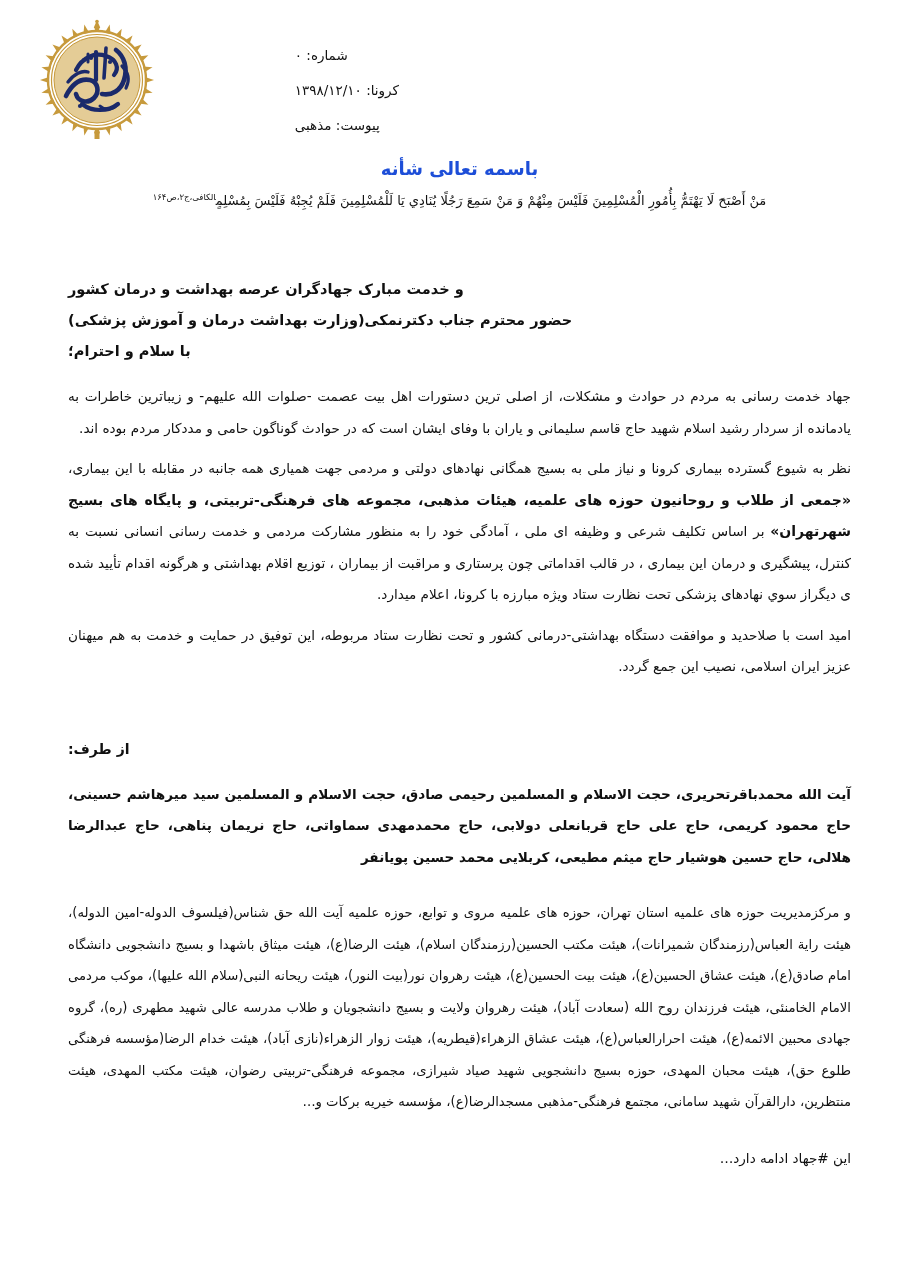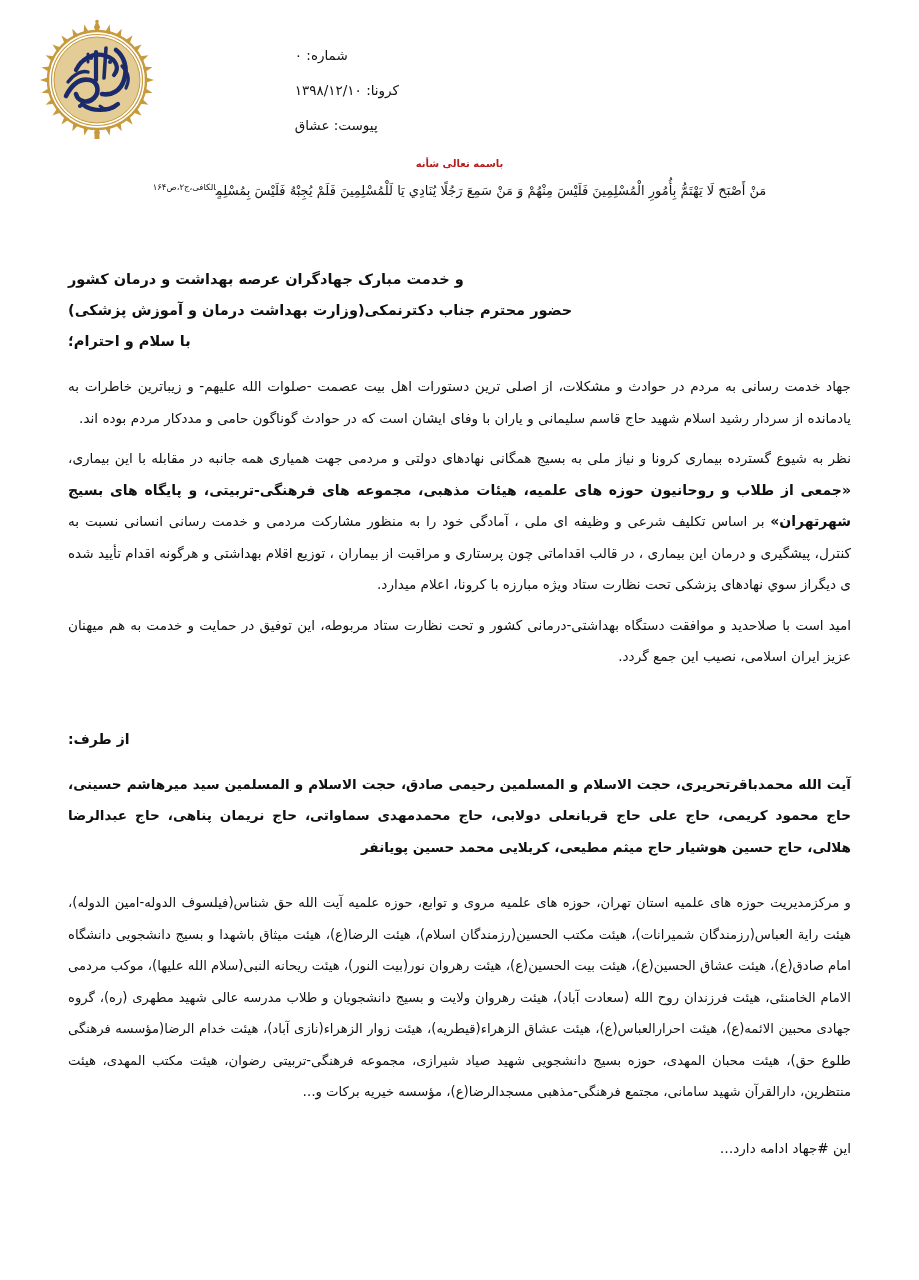--- a/index.html
+++ b/index.html
@@ -55,25 +55,25 @@
     top: 18px;
     left: 38px;
     width: 118px;
     height: 124px;
   }
   .logo-wrap svg { display: block; }
 
   
   .bismillah {
     text-align: center;
-    font-size: 10px;
+    font-size: 18px;
     font-weight: 700;
     letter-spacing: 0.2px;
     margin-top: 8px;
-    color: #b91c1c;
+    color: #1d4ed8;
   }
   .hadith-line {
     text-align: center;
     font-size: 13px;
     margin-top: 13px;
     color: #111;
     white-space: nowrap;
   }
   .hadith-cite {
     font-size: 8.5px;
@@ -162,21 +162,21 @@
       <span class="meta-row">
         <span class="meta-label">شماره:</span>
         <span class="meta-value">۰</span>
       </span>
       <span class="meta-row">
         <span class="meta-label">کرونا:</span>
         <span class="meta-value">۱۳۹۸/۱۲/۱۰</span>
       </span>
       <span class="meta-row">
         <span class="meta-label">پیوست:</span>
-        <span class="meta-value">عشاق</span>
+        <span class="meta-value">مذهبی</span>
       </span>
     </div>
 
     <div class="logo-wrap">
       <svg width="118" height="124" viewBox="0 0 118 124" xmlns="http://www.w3.org/2000/svg">
         <g>
 
           <path d="M59 2 L62.2 9.5 L59 13.5 L55.8 9.5 Z" fill="#C79A3C"></path>
           <circle cx="59" cy="3.5" r="1.8" fill="#C79A3C"></circle>
 

